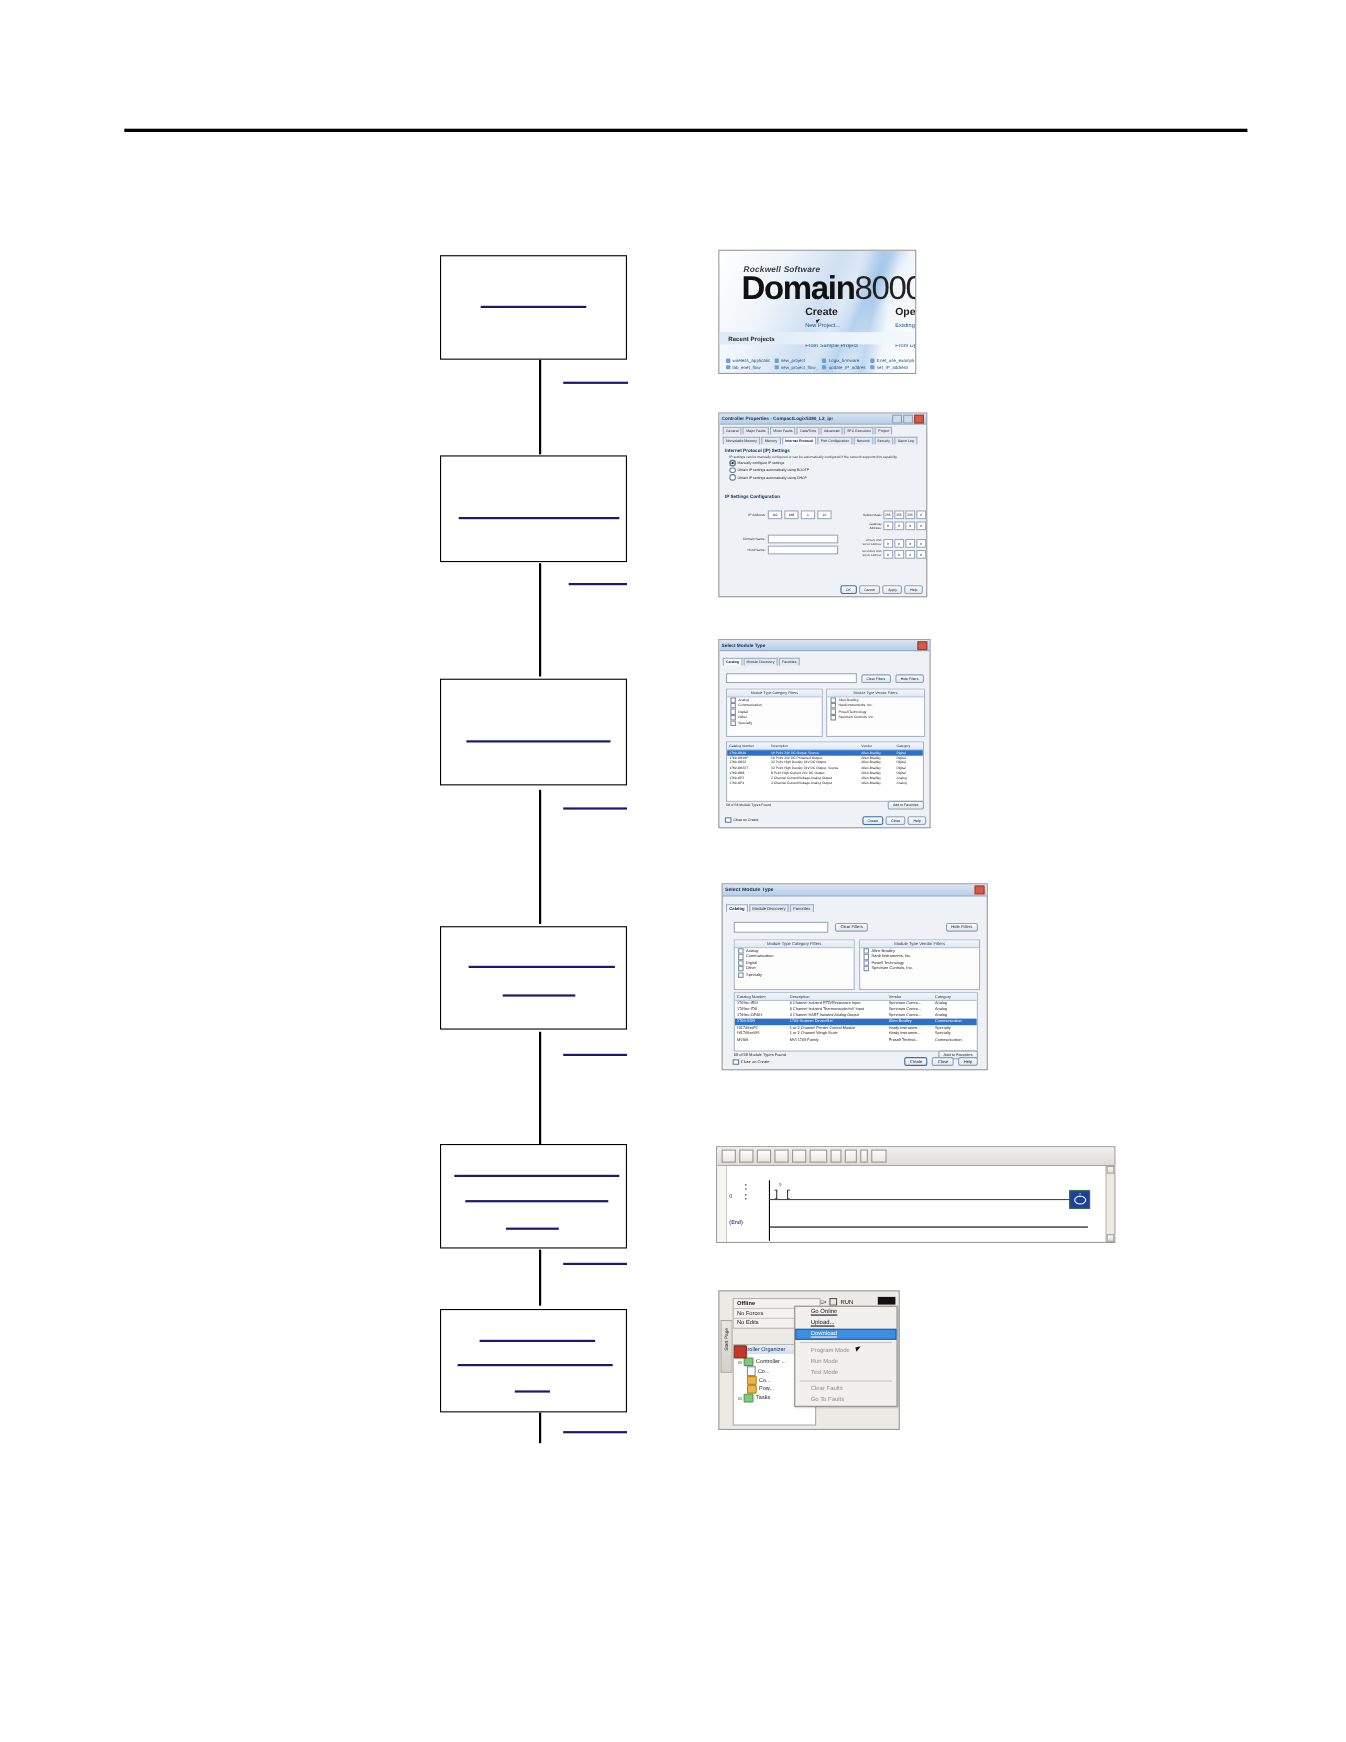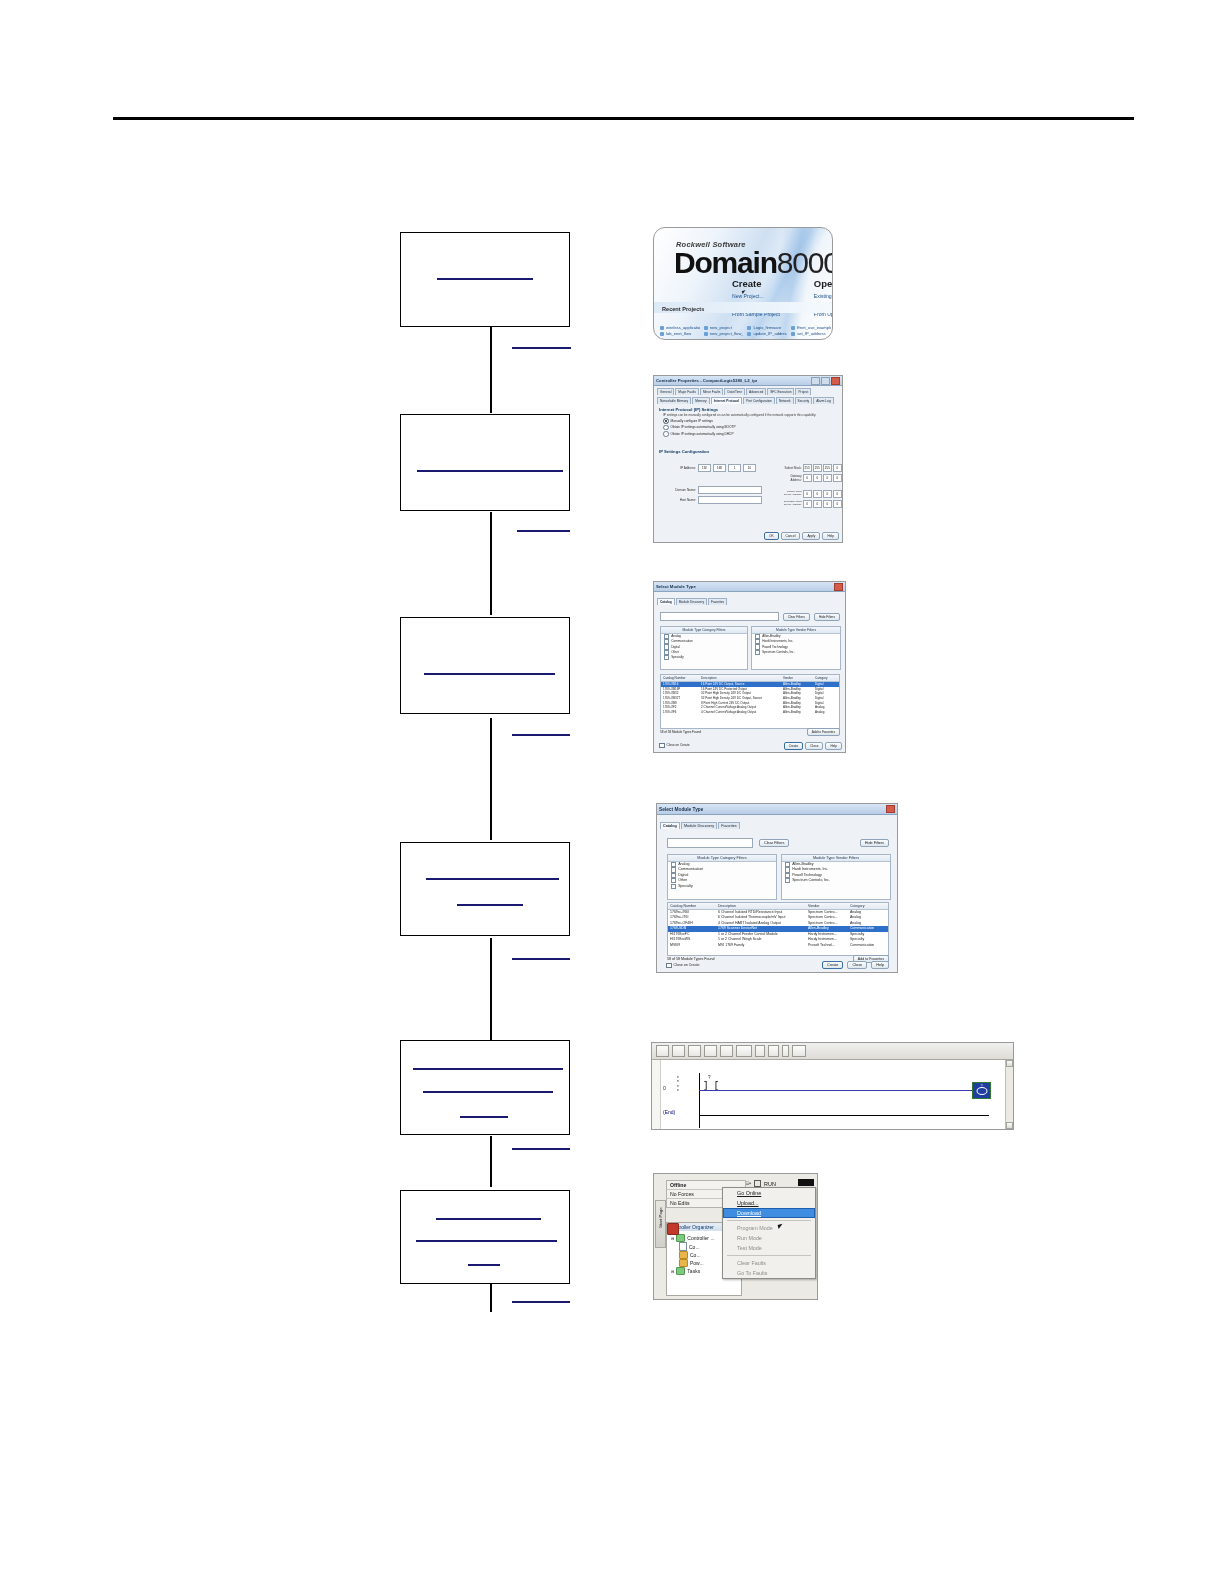--- a/index.html
+++ b/index.html
@@ -11,21 +11,21 @@
   .flow{position:absolute;left:0;top:0;}
   .fbox{position:absolute;border:1.6px solid #000;background:#fff;box-sizing:border-box;}
   .redact{position:absolute;height:2px;background:#191970;}
   .vline{position:absolute;width:1.7px;background:#000;}
   .sidemark{position:absolute;height:2px;background:#191970;}
 
   
   .shot{position:absolute;background:#fff;border:1px solid #9a9a9a;box-sizing:border-box;overflow:hidden;}
 
   
-  .splash{background:linear-gradient(115deg,#ffffff 0%,#eef4fb 28%,#cfe0f2 50%,#e9f1fa 66%,#ffffff 100%);position:relative;border-radius:12px;}
+  .splash{background:linear-gradient(115deg,#ffffff 0%,#eef4fb 28%,#cfe0f2 50%,#e9f1fa 66%,#ffffff 100%);position:relative;}
   .splash .diag{position:absolute;right:0;top:0;width:60%;height:100%;
     background:linear-gradient(118deg,rgba(255,255,255,0) 40%,rgba(150,190,230,.55) 52%,rgba(255,255,255,0) 63%);}
   .splash .diag2{position:absolute;right:0;top:0;width:75%;height:100%;
     background:linear-gradient(100deg,rgba(255,255,255,0) 55%,rgba(120,170,220,.40) 68%,rgba(255,255,255,0) 78%);}
   .rs-brand{position:absolute;left:22px;top:12px;font-size:7.5px;font-weight:bold;font-style:italic;color:#3a3a3a;letter-spacing:.2px;}
   .studio{position:absolute;left:20px;top:20px;font-size:30px;font-weight:bold;color:#111;letter-spacing:-1.2px;line-height:1;}
   .studio span.thin{font-weight:300;color:#222;}
   .cols{position:absolute;left:78px;top:50px;width:auto;display:flex;gap:34px;}
   .col h4{margin:0 0 3px 0;font-size:9.5px;font-weight:bold;color:#1b1b1b;}
   .col a{display:block;font-size:5.1px;color:#1a4f8a;text-decoration:none;line-height:1.75;white-space:nowrap;}

